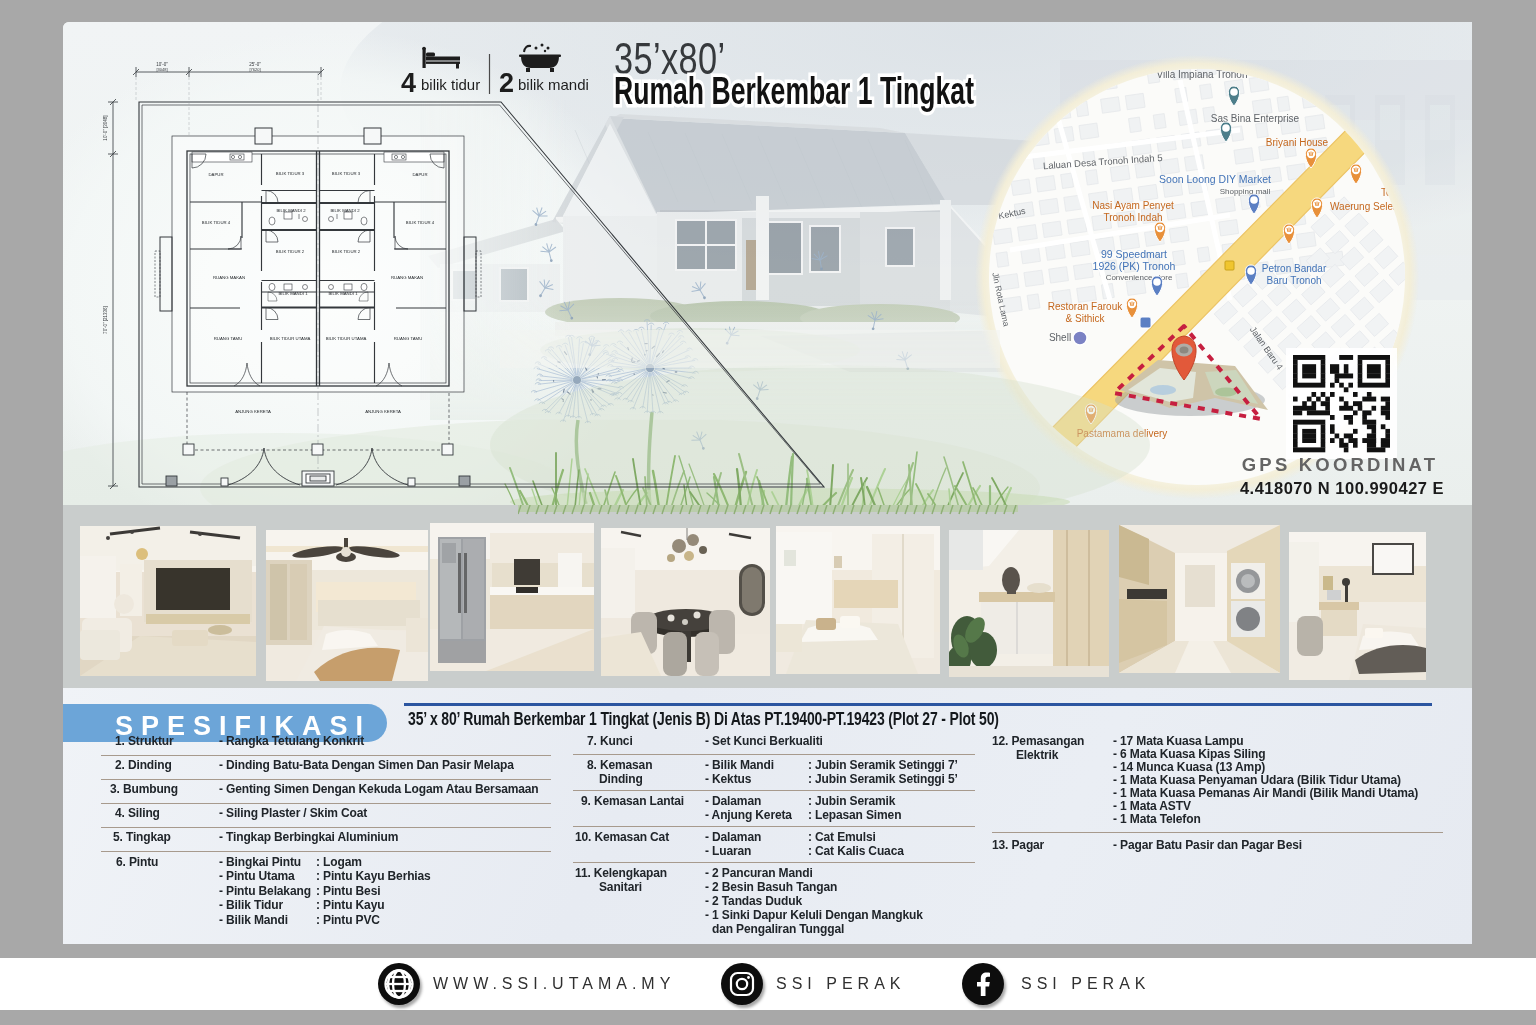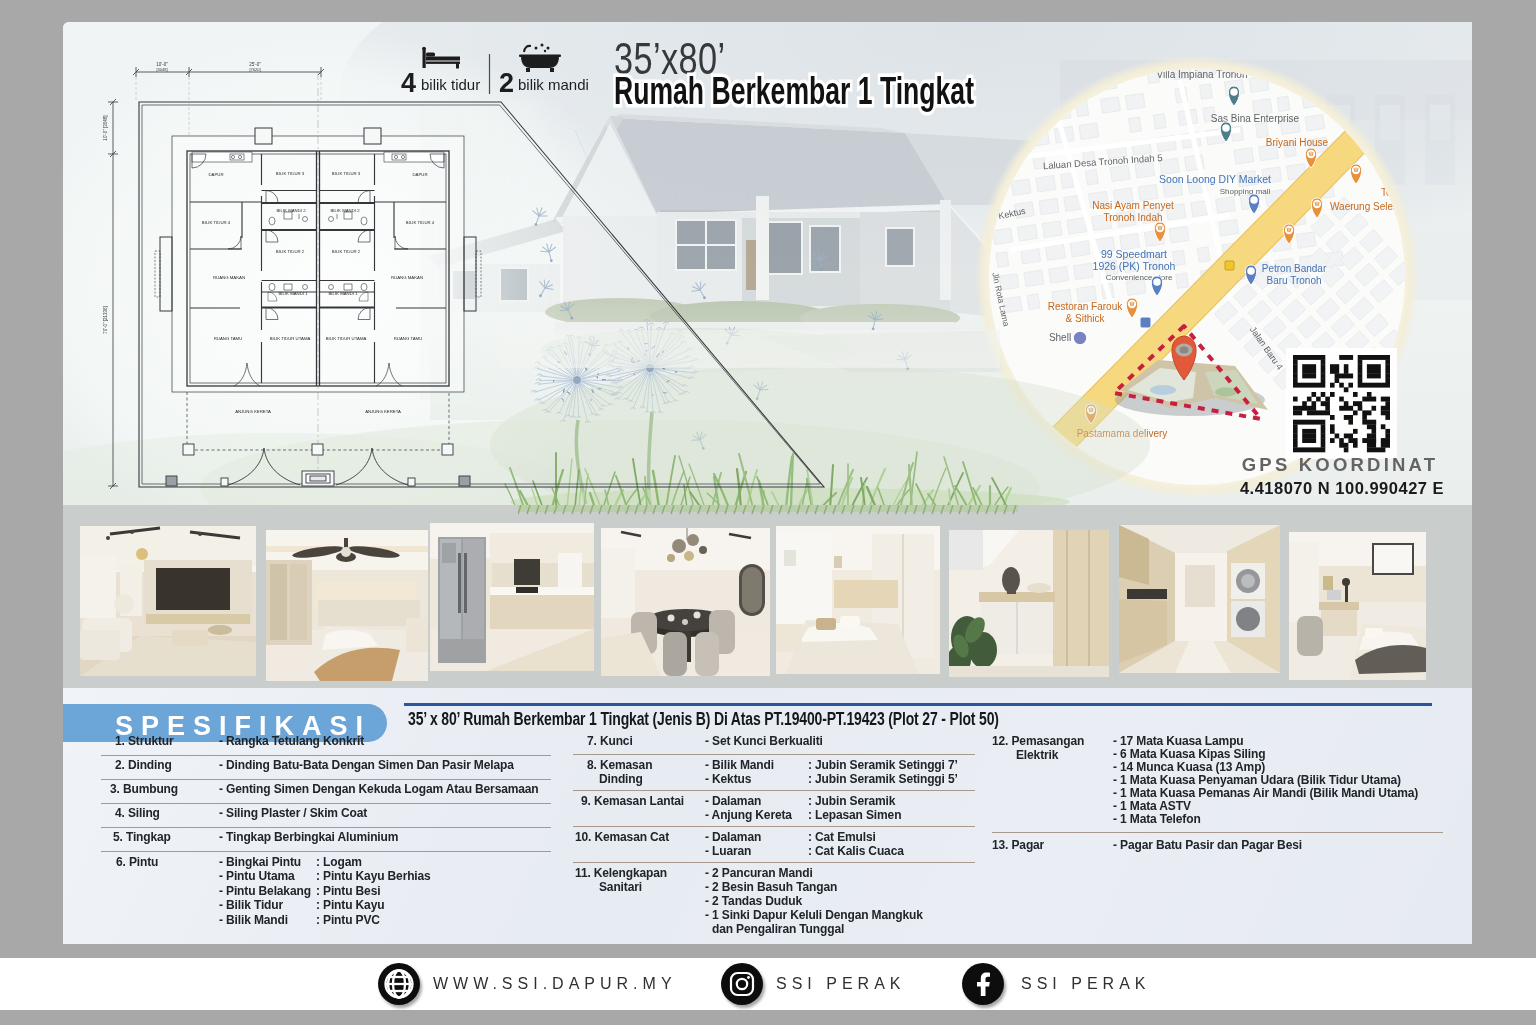--- a/index.html
+++ b/index.html
@@ -1470,21 +1470,21 @@
         <g stroke="#fff" stroke-width="2.3" fill="none">
 <circle cx="21" cy="21" r="13.5"></circle>
           <ellipse cx="21" cy="21" rx="6" ry="13.5"></ellipse>
           <ellipse cx="21" cy="21" rx="11" ry="13.5"></ellipse>
 <line x1="7.5" y1="21" x2="34.5" y2="21"></line>
           <line x1="9.5" y1="14" x2="32.5" y2="14"></line>
           <line x1="9.5" y1="28" x2="32.5" y2="28"></line>
 </g>
       </svg></div>
 
-<div class="ftxt" style="left:433px">WWW.SSI.DAPUR.MY</div>
+<div class="ftxt" style="left:433px">WWW.SSI.UTAMA.MY</div>
 
 <div class="fic" style="left:721px">
 <svg width="42" height="42" viewBox="0 0 42 42">
         <g stroke="#fff" stroke-width="2.2" fill="none">
 <rect x="10" y="10" width="22" height="22" rx="6.5"></rect>
           <circle cx="21" cy="21" r="5.2"></circle>
           <circle cx="27.5" cy="14.5" r="1.4" fill="#fff" stroke="none"></circle>
 </g>
       </svg></div>
 

